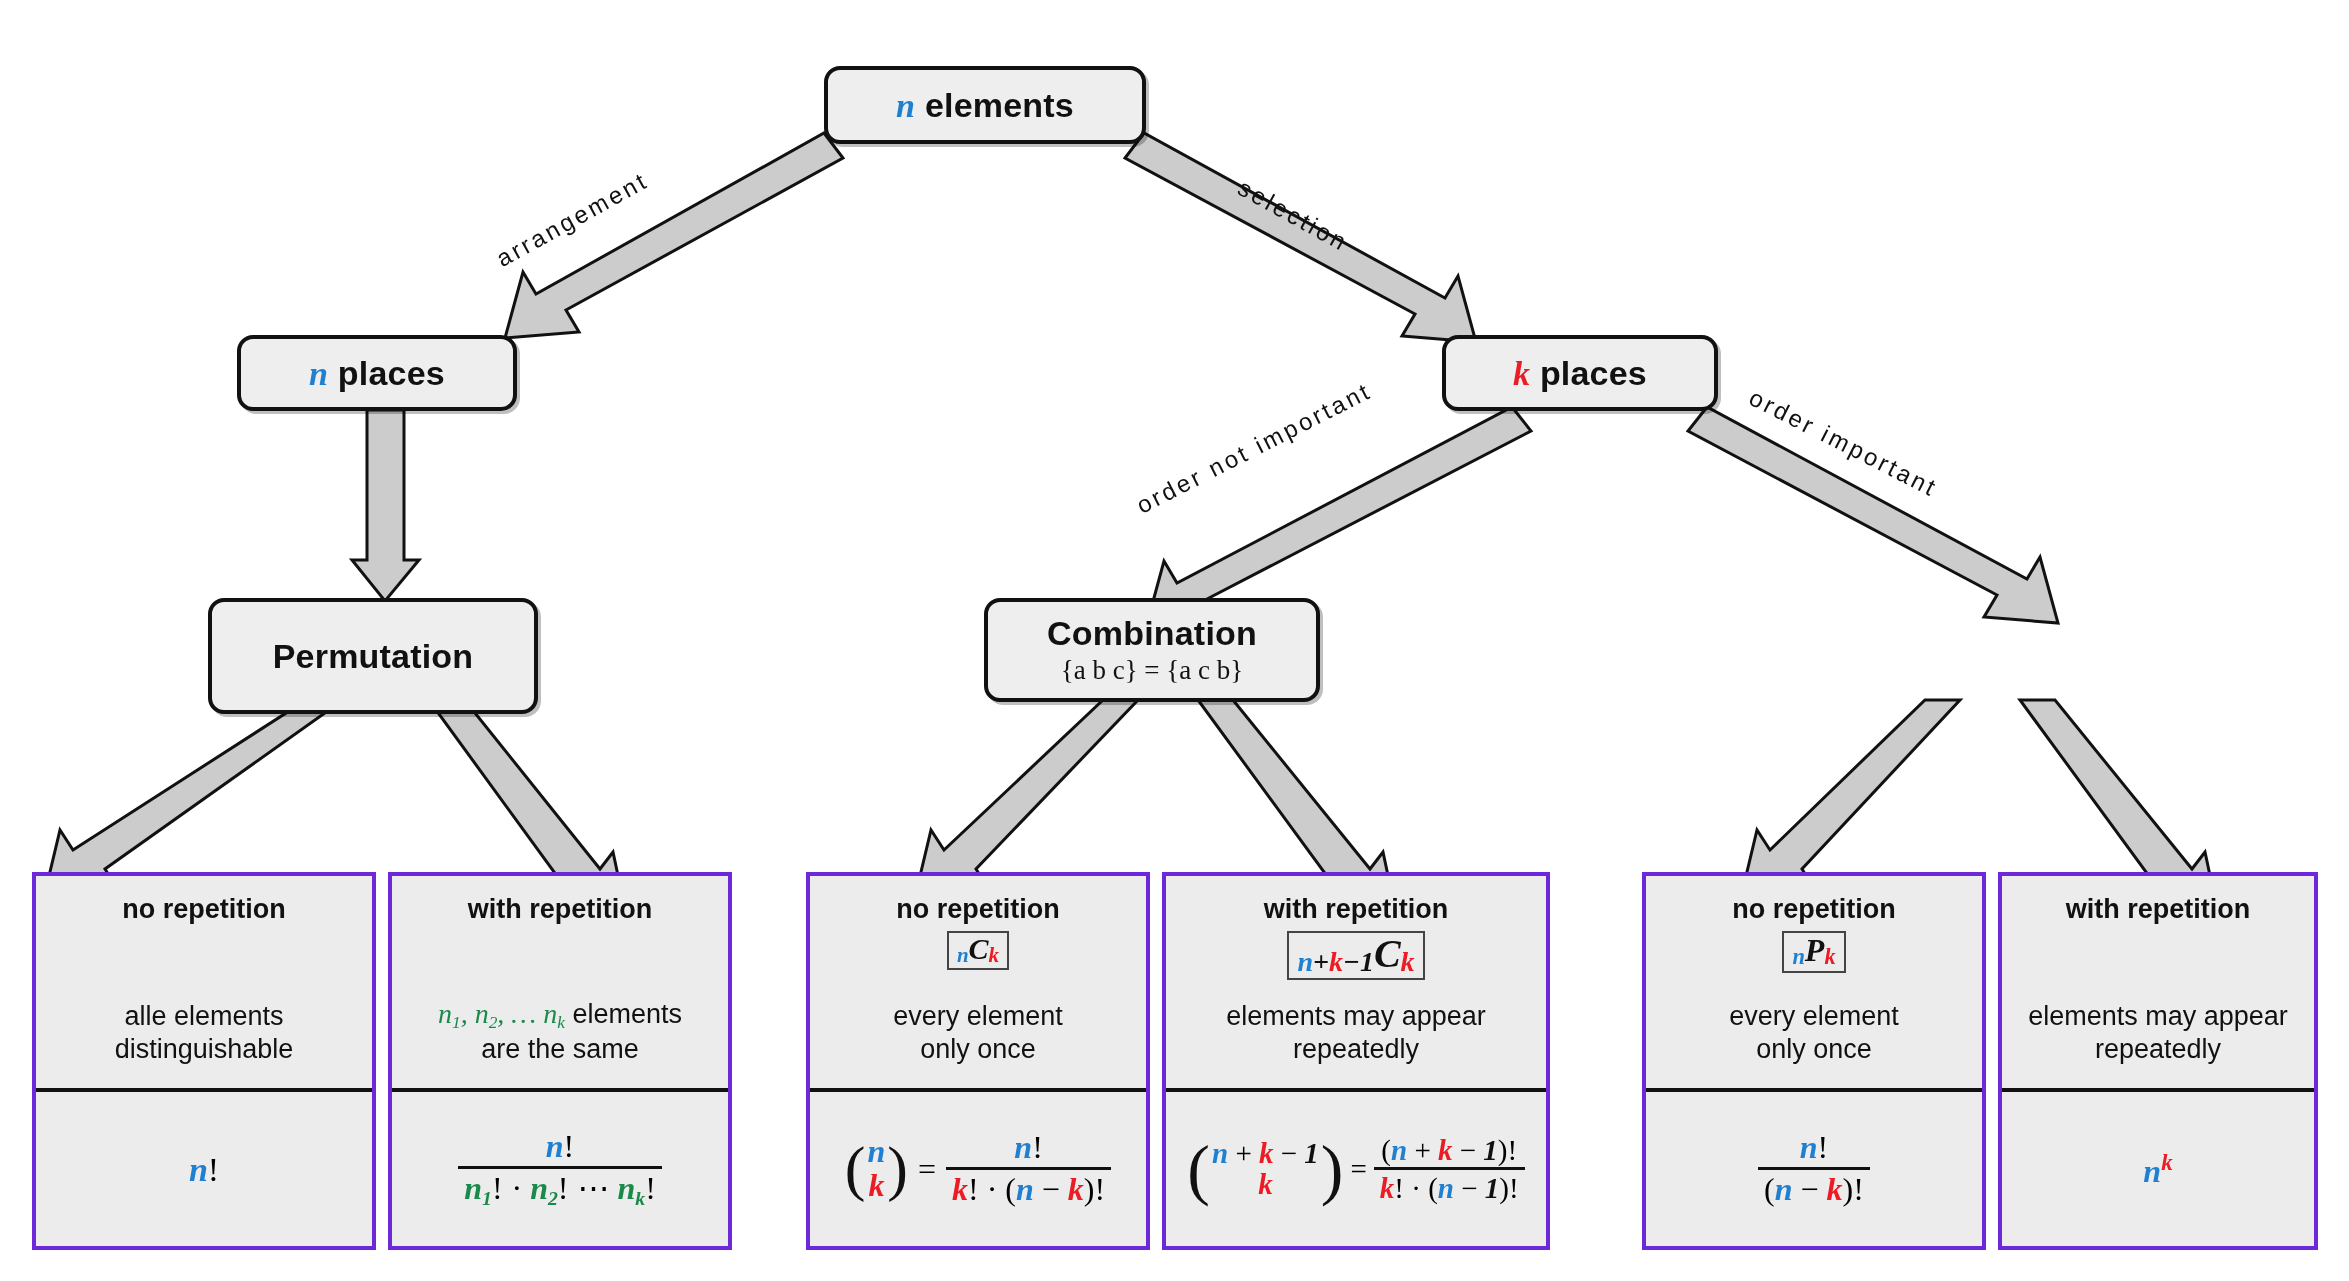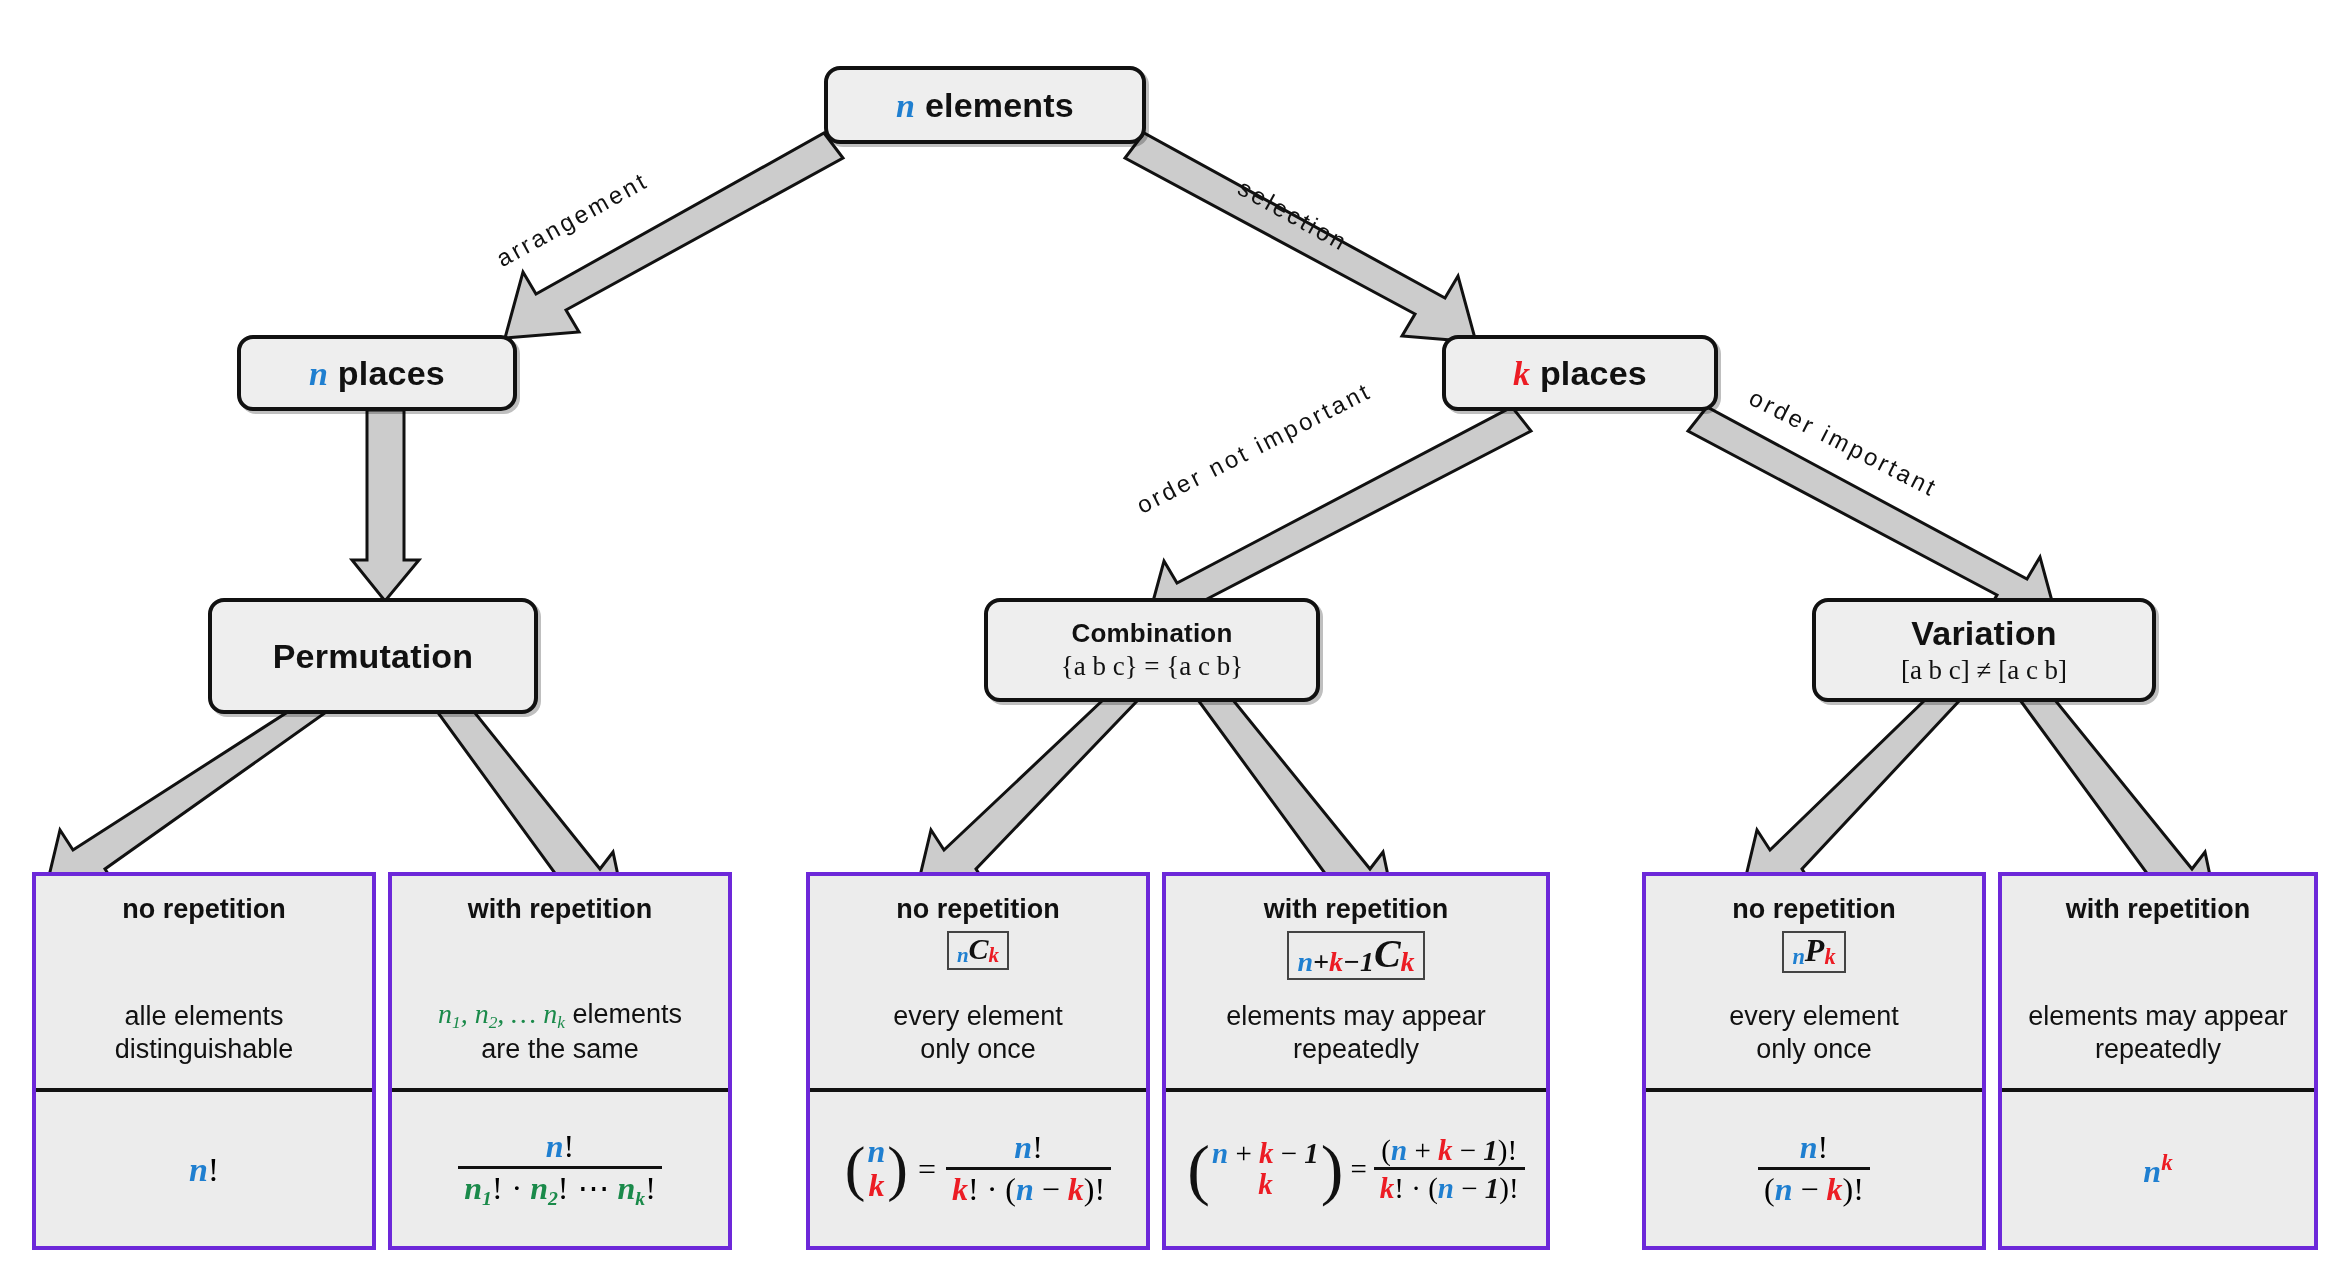--- a/index.html
+++ b/index.html
@@ -115,28 +115,24 @@
       <span class="mb red">k</span>
       <span>places</span>
     </div>
   </div>
 
   <div class="node" style="left:208px;top:598px;width:330px;height:116px;">
     <div class="title" style="font-size:34px;">Permutation</div>
   </div>
 
   <div class="node" style="left:984px;top:598px;width:336px;height:104px;">
-    <div class="title" style="font-size:26px;">Combination</div>
+    <div class="title" style="font-size:34px;">Combination</div>
     <div class="sub" style="font-size:27px;">{a b c} = {a c b}</div>
   </div>
 
-  <div class="node" style="left:1812px;top:598px;width:344px;height:104px;">
-    <div class="title" style="font-size:34px;">Variation</div>
-    <div class="sub" style="font-size:27px;">[a b c] ≠ [a c b]</div>
-  </div>
 
   <div class="leaf" style="left:32px;top:872px;width:344px;height:378px;">
     <div class="top">
       <div class="head">no repetition</div>
       <div class="desc">
         <div>alle elements</div>
         <div>distinguishable</div>
       </div>
     </div>
     <div class="bot">

